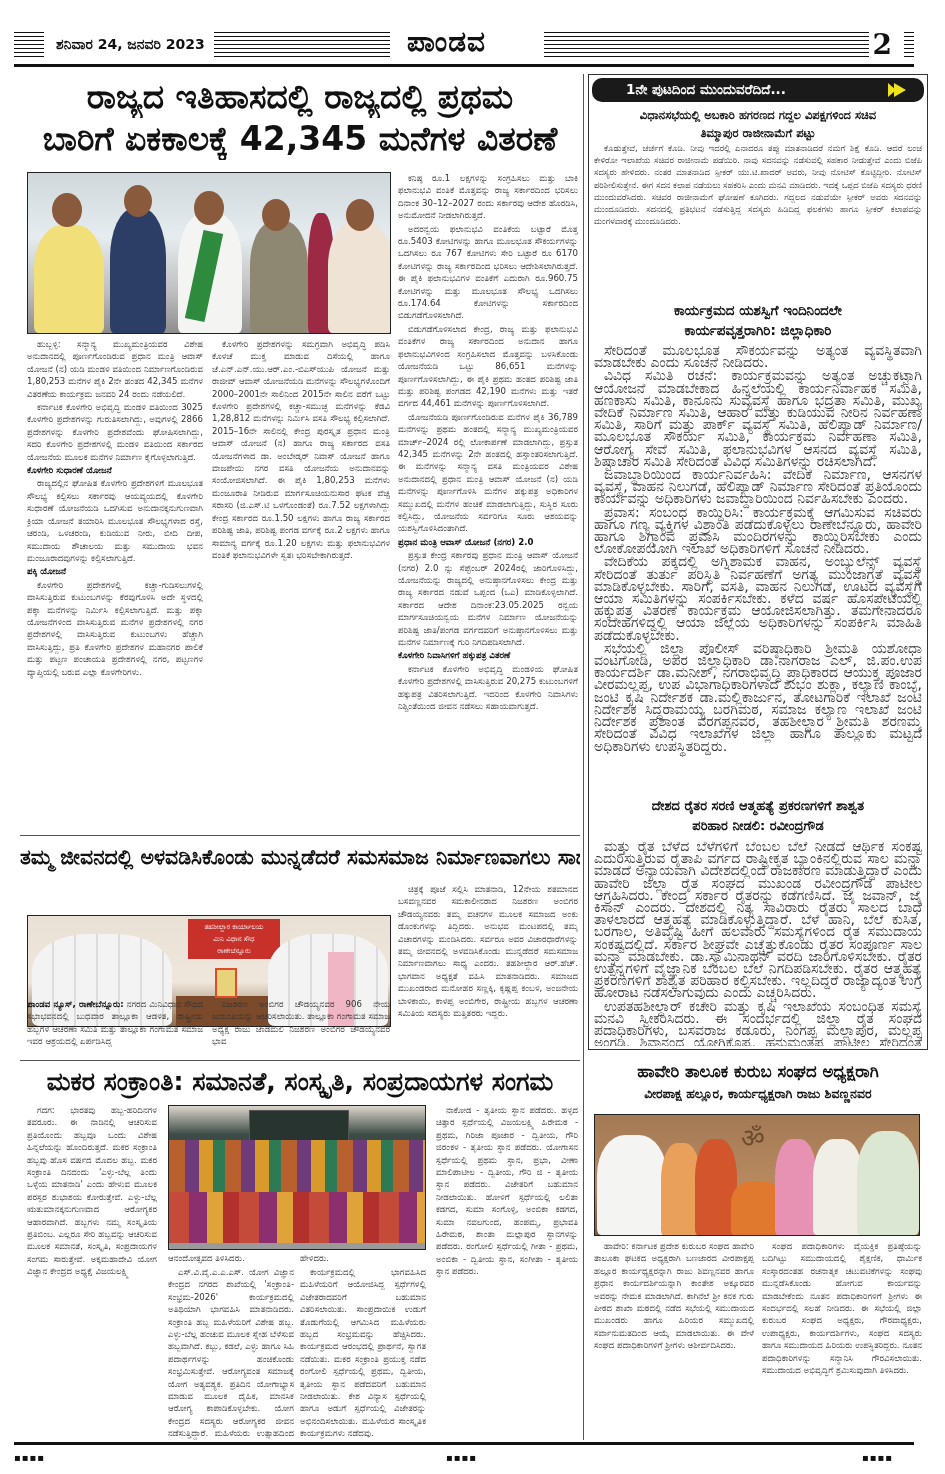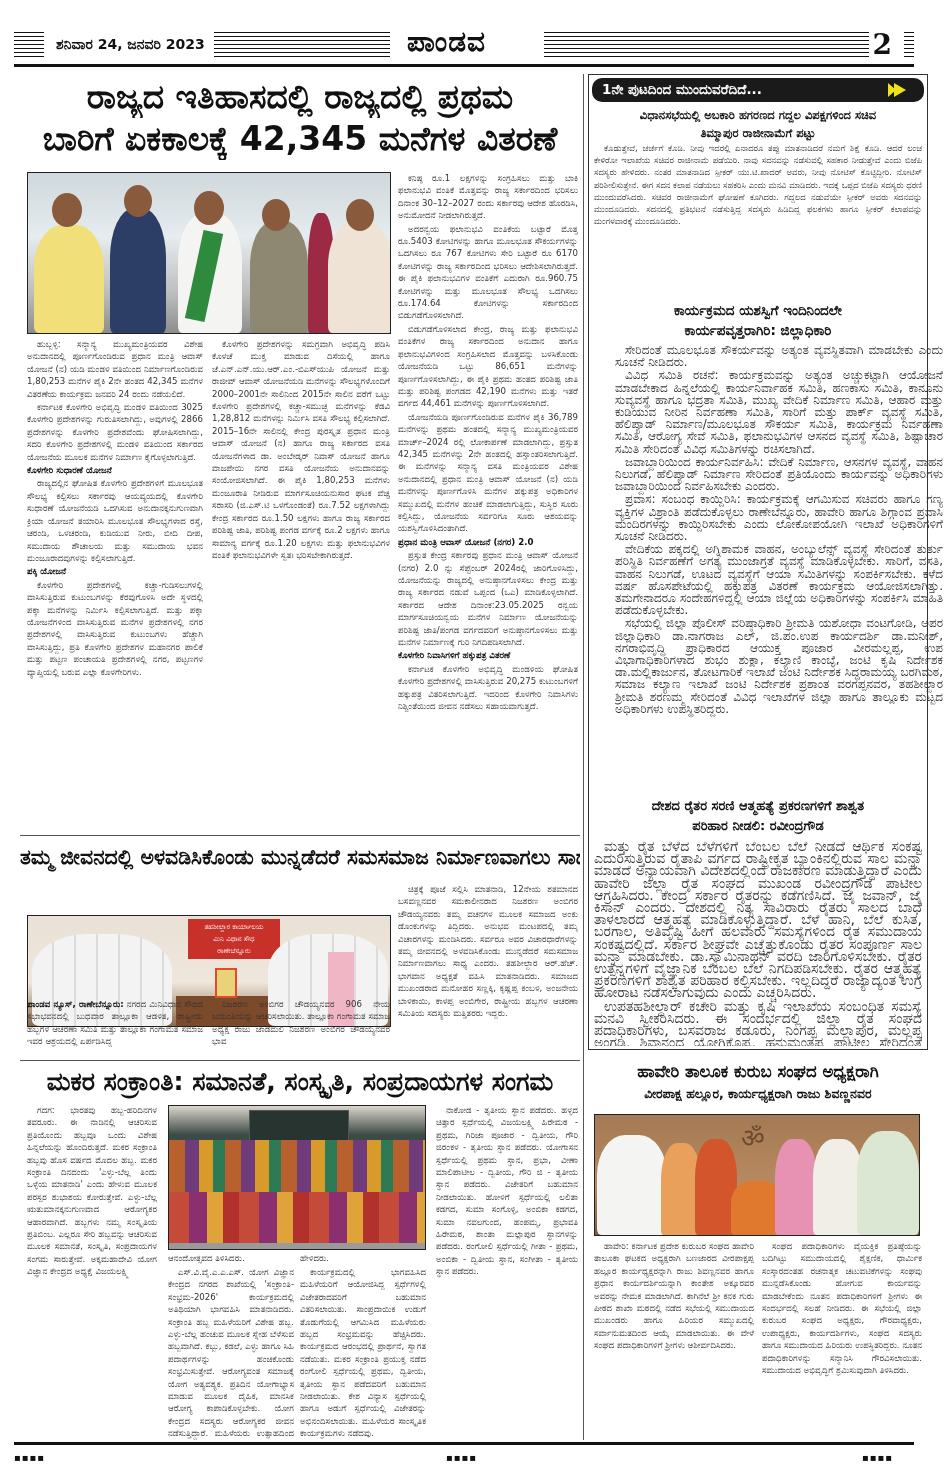--- a/index.html
+++ b/index.html
@@ -27,21 +27,21 @@
   
   .ph-sky { background: linear-gradient(to bottom, #cfd8dc 0%, #e6ecef 40%, #bdbdbd 75%, #8d8d8d 100%); }
   .person { position: absolute; bottom: 0; border-radius: 40% 40% 6% 6%; }
   .head { position: absolute; border-radius: 50%; background: #8a5a3c; }
   .ph-hall { background: linear-gradient(to bottom, #e9e1d5 0%, #efe7db 60%, #8b6a4d 100%); }
   .ph-class { background: linear-gradient(to bottom, #dcd6cc 0%, #3d4b46 20%, #3d4b46 45%, #b9b3a8 100%); }
   .ph-temple { background: linear-gradient(to bottom, #a37a55 0%, #b98a60 60%, #7b5a3e 100%); }
 
   
   .rbox { position: absolute; left: 588px; top: 74px; width: 340px; height: 976px; border: 1.5px solid #333; }
-  .cont-banner { position: absolute; left: 592px; top: 78px; width: 332px; height: 24px; background: #1a1a1a; border-radius: 10px; color: #fff; font-weight: bold; font-size: 13.5px; padding: 3px 0 0 10px; }
+  .cont-banner { position: absolute; left: 592px; top: 78px; width: 332px; height: 24px; background: #1a1a1a; border-radius: 10px; color: #fff; font-weight: bold; font-size: 13.5px; padding: 3px 0 0 34px; }
   .cont-arrow { position: absolute; right: 18px; top: 5px; width: 0; height: 0; border-left: 12px solid #f0e21a; border-top: 7px solid transparent; border-bottom: 7px solid transparent; }
   .cont-arrow::after { content: ""; position: absolute; left: -18px; top: -7px; border-left: 8px solid #f0e21a; border-top: 7px solid transparent; border-bottom: 7px solid transparent; }
 
   
   .foot-rule { position: absolute; left: 14px; top: 1442px; width: 900px; height: 3px; background: #111; }
   .foot-mark { position: absolute; top: 1452px; font-size: 10px; font-weight: bold; letter-spacing: 1px; }
 </style>
 </head>
 <body>
 
@@ -156,21 +156,21 @@
 </div>
 
 <div class="headline" style="left:592px;top:106px;width:332px;font-size:11.5px;line-height:18px;">ವಿಧಾನಸಭೆಯಲ್ಲಿ ಅಬಕಾರಿ ಹಗರಣದ ಗದ್ದಲ ವಿಪಕ್ಷಗಳಿಂದ ಸಚಿವ</div>
 <div class="headline" style="left:592px;top:124px;width:332px;font-size:11.5px;line-height:18px;">ತಿಮ್ಮಾಪುರ ರಾಜೀನಾಮೆಗೆ ಪಟ್ಟು</div>
 <div class="col" style="left:594px;top:142px;width:328px;height:156px;font-size:8.4px;line-height:12.2px;">
   <p>ಕೊಡುತ್ತೇವೆ, ಚರ್ಚೆಗೆ ಕೊಡಿ. ನೀವು ಇದರಲ್ಲಿ ಏನಾದರೂ ತಪ್ಪು ಮಾತನಾಡಿದರೆ ನಮಗೆ ಶಿಕ್ಷೆ ಕೊಡಿ. ಆದರೆ ಲಂಚ ಕೇಳಿರೋ ಇಲಾಖೆಯ ಸಚಿವರ ರಾಜೀನಾಮೆ ಪಡೆಯಿರಿ. ನಾವು ಸದನವನ್ನು ನಡೆಸುವಲ್ಲಿ ಸಹಕಾರ ನೀಡುತ್ತೇವೆ ಎಂದು ಬಿಜೆಪಿ ಸದಸ್ಯರು ಹೇಳಿದರು. ನಂತರ ಮಾತನಾಡಿದ ಸ್ಪೀಕರ್ ಯು.ಟಿ.ಖಾದರ್ ಅವರು, ನೀವು ನೋಟಿಸ್ ಕೊಟ್ಟಿದ್ದೀರಿ. ನೋಟಿಸ್ ಪರಿಶೀಲಿಸುತ್ತೇನೆ. ಈಗ ಸದನ ಕಲಾಪ ನಡೆಯಲು ಸಹಕರಿಸಿ ಎಂದು ಮನವಿ ಮಾಡಿದರು. ಇದಕ್ಕೆ ಒಪ್ಪದ ಬಿಜೆಪಿ ಸದಸ್ಯರು ಧರಣಿ ಮುಂದುವರೆಸಿದರು. ಸಚಿವರ ರಾಜೀನಾಮೆಗೆ ಘೋಷಣೆ ಕೂಗಿದರು. ಗದ್ದಲದ ನಡುವೆಯೇ ಸ್ಪೀಕರ್ ಅವರು ಸದನವನ್ನು ಮುಂದೂಡಿದರು. ಸದನದಲ್ಲಿ ಪ್ರತಿಭಟನೆ ನಡೆಸುತ್ತಿದ್ದ ಸದಸ್ಯರು ಹಿಡಿದಿದ್ದ ಫಲಕಗಳು ಹಾಗೂ ಸ್ಪೀಕರ್ ಕಲಾಪವನ್ನು ಮಂಗಳವಾರಕ್ಕೆ ಮುಂದೂಡಿದರು.</p>
 </div>
 
 <div class="headline" style="left:592px;top:300px;width:332px;font-size:13.5px;line-height:20px;">ಕಾರ್ಯಕ್ರಮದ ಯಶಸ್ವಿಗೆ ಇಂದಿನಿಂದಲೇ</div>
 <div class="headline" style="left:592px;top:320px;width:332px;font-size:13.5px;line-height:20px;">ಕಾರ್ಯಪವೃತ್ತರಾಗಿರಿ: ಜಿಲ್ಲಾಧಿಕಾರಿ</div>
-<div class="col" style="left:615px;top:344px;width:328px;height:448px;font-size:12px;line-height:12.2px;">
+<div class="col" style="left:594px;top:344px;width:328px;height:448px;font-size:14px;line-height:12.2px;">
   <p>ಸೇರಿದಂತೆ ಮೂಲಭೂತ ಸೌಕರ್ಯವನ್ನು ಅತ್ಯಂತ ವ್ಯವಸ್ಥಿತವಾಗಿ ಮಾಡಬೇಕು ಎಂದು ಸೂಚನೆ ನೀಡಿದರು.</p>
   <p>ವಿವಿಧ ಸಮಿತಿ ರಚನೆ: ಕಾರ್ಯಕ್ರಮವನ್ನು ಅತ್ಯಂತ ಅಚ್ಚುಕಟ್ಟಾಗಿ ಆಯೋಜನೆ ಮಾಡಬೇಕಾದ ಹಿನ್ನಲೆಯಲ್ಲಿ ಕಾರ್ಯನಿರ್ವಾಹಕ ಸಮಿತಿ, ಹಣಕಾಸು ಸಮಿತಿ, ಕಾನೂನು ಸುವ್ಯವಸ್ಥೆ ಹಾಗೂ ಭದ್ರತಾ ಸಮಿತಿ, ಮುಖ್ಯ ವೇದಿಕೆ ನಿರ್ಮಾಣ ಸಮಿತಿ, ಆಹಾರ ಮತ್ತು ಕುಡಿಯುವ ನೀರಿನ ನಿರ್ವಹಣಾ ಸಮಿತಿ, ಸಾರಿಗೆ ಮತ್ತು ಪಾರ್ಕ್ ವ್ಯವಸ್ಥೆ ಸಮಿತಿ, ಹೆಲಿಪ್ಯಾಡ್ ನಿರ್ಮಾಣ/ಮೂಲಭೂತ ಸೌಕರ್ಯ ಸಮಿತಿ, ಕಾರ್ಯಕ್ರಮ ನಿರ್ವಹಣಾ ಸಮಿತಿ, ಆರೋಗ್ಯ ಸೇವೆ ಸಮಿತಿ, ಫಲಾನುಭವಿಗಳ ಆಸನದ ವ್ಯವಸ್ಥೆ ಸಮಿತಿ, ಶಿಷ್ಟಾಚಾರ ಸಮಿತಿ ಸೇರಿದಂತೆ ವಿವಿಧ ಸಮಿತಿಗಳನ್ನು ರಚಿಸಲಾಗಿದೆ.</p>
   <p>ಜವಾಬ್ದಾರಿಯಿಂದ ಕಾರ್ಯನಿರ್ವಹಿಸಿ: ವೇದಿಕೆ ನಿರ್ಮಾಣ, ಆಸನಗಳ ವ್ಯವಸ್ಥೆ, ವಾಹನ ನಿಲುಗಡೆ, ಹೆಲಿಪ್ಯಾಡ್ ನಿರ್ಮಾಣ ಸೇರಿದಂತೆ ಪ್ರತಿಯೊಂದು ಕಾರ್ಯವನ್ನು ಅಧಿಕಾರಿಗಳು ಜವಾಬ್ದಾರಿಯಿಂದ ನಿರ್ವಹಿಸಬೇಕು ಎಂದರು.</p>
   <p>ಪ್ರವಾಸ: ಸಂಬಂಧ ಕಾಯ್ದಿರಿಸಿ: ಕಾರ್ಯಕ್ರಮಕ್ಕೆ ಆಗಮಿಸುವ ಸಚಿವರು ಹಾಗೂ ಗಣ್ಯ ವ್ಯಕ್ತಿಗಳ ವಿಶ್ರಾಂತಿ ಪಡೆದುಕೊಳ್ಳಲು ರಾಣೇಬೆನ್ನೂರು, ಹಾವೇರಿ ಹಾಗೂ ಶಿಗ್ಗಾಂವ ಪ್ರವಾಸಿ ಮಂದಿರಗಳನ್ನು ಕಾಯ್ದಿರಿಸಬೇಕು ಎಂದು ಲೋಕೋಪಯೋಗಿ ಇಲಾಖೆ ಅಧಿಕಾರಿಗಳಿಗೆ ಸೂಚನೆ ನೀಡಿದರು.</p>
   <p>ವೇದಿಕೆಯ ಪಕ್ಕದಲ್ಲಿ ಅಗ್ನಿಶಾಮಕ ವಾಹನ, ಅಂಬ್ಯುಲೆನ್ಸ್ ವ್ಯವಸ್ಥೆ ಸೇರಿದಂತೆ ತುರ್ತು ಪರಿಸ್ಥಿತಿ ನಿರ್ವಹಣೆಗೆ ಅಗತ್ಯ ಮುಂಜಾಗ್ರತೆ ವ್ಯವಸ್ಥೆ ಮಾಡಿಕೊಳ್ಳಬೇಕು. ಸಾರಿಗೆ, ವಸತಿ, ವಾಹನ ನಿಲುಗಡೆ, ಊಟದ ವ್ಯವಸ್ಥೆಗೆ ಆಯಾ ಸಮಿತಿಗಳನ್ನು ಸಂಪರ್ಕಿಸಬೇಕು. ಕಳೆದ ವರ್ಷ ಹೊಸಪೇಟೆಯಲ್ಲಿ ಹಕ್ಕುಪತ್ರ ವಿತರಣೆ ಕಾರ್ಯಕ್ರಮ ಆಯೋಜಿಸಲಾಗಿತ್ತು. ತಮಗೇನಾದರೂ ಸಂದೇಹಗಳಿದ್ದಲ್ಲಿ ಆಯಾ ಜಿಲ್ಲೆಯ ಅಧಿಕಾರಿಗಳನ್ನು ಸಂಪರ್ಕಿಸಿ ಮಾಹಿತಿ ಪಡೆದುಕೊಳ್ಳಬೇಕು.</p>
   <p>ಸಭೆಯಲ್ಲಿ ಜಿಲ್ಲಾ ಪೊಲೀಸ್ ವರಿಷ್ಠಾಧಿಕಾರಿ ಶ್ರೀಮತಿ ಯಶೋಧಾ ವಂಟಗೋಡಿ, ಅಪರ ಜಿಲ್ಲಾಧಿಕಾರಿ ಡಾ.ನಾಗರಾಜ ಎಲ್, ಜಿ.ಪಂ.ಉಪ ಕಾರ್ಯದರ್ಶಿ ಡಾ.ಮನೀಶ್, ನಗರಾಭಿವೃದ್ಧಿ ಪ್ರಾಧಿಕಾರದ ಆಯುಕ್ತ ಪೂಜಾರ ವೀರಮಲ್ಲಪ್ಪ, ಉಪ ವಿಭಾಗಾಧಿಕಾರಿಗಳಾದ ಶುಭಂ ಶುಕ್ಲಾ, ಕಲ್ಯಾಣಿ ಕಾಂಬ್ಳೆ, ಜಂಟಿ ಕೃಷಿ ನಿರ್ದೇಶಕ ಡಾ.ಮಲ್ಲಿಕಾರ್ಜುನ, ತೋಟಗಾರಿಕೆ ಇಲಾಖೆ ಜಂಟಿ ನಿರ್ದೇಶಕ ಸಿದ್ಧರಾಮಯ್ಯ ಬರಗಿಮಠ, ಸಮಾಜ ಕಲ್ಯಾಣ ಇಲಾಖೆ ಜಂಟಿ ನಿರ್ದೇಶಕ ಪ್ರಶಾಂತ ವರಗಪ್ಪನವರ, ತಹಶೀಲ್ದಾರ ಶ್ರೀಮತಿ ಶರಣಮ್ಮ ಸೇರಿದಂತೆ ವಿವಿಧ ಇಲಾಖೆಗಳ ಜಿಲ್ಲಾ ಹಾಗೂ ತಾಲ್ಲೂಕು ಮಟ್ಟದ ಅಧಿಕಾರಿಗಳು ಉಪಸ್ಥಿತರಿದ್ದರು.</p>
 </div>
 
 <div class="headline" style="left:592px;top:796px;width:332px;font-size:13px;line-height:20px;">ದೇಶದ ರೈತರ ಸರಣಿ ಆತ್ಮಹತ್ಯೆ ಪ್ರಕರಣಗಳಿಗೆ ಶಾಶ್ವತ</div>
 <div class="headline" style="left:592px;top:816px;width:332px;font-size:13px;line-height:20px;">ಪರಿಹಾರ ನೀಡಲಿ: ರವೀಂದ್ರಗೌಡ</div>

